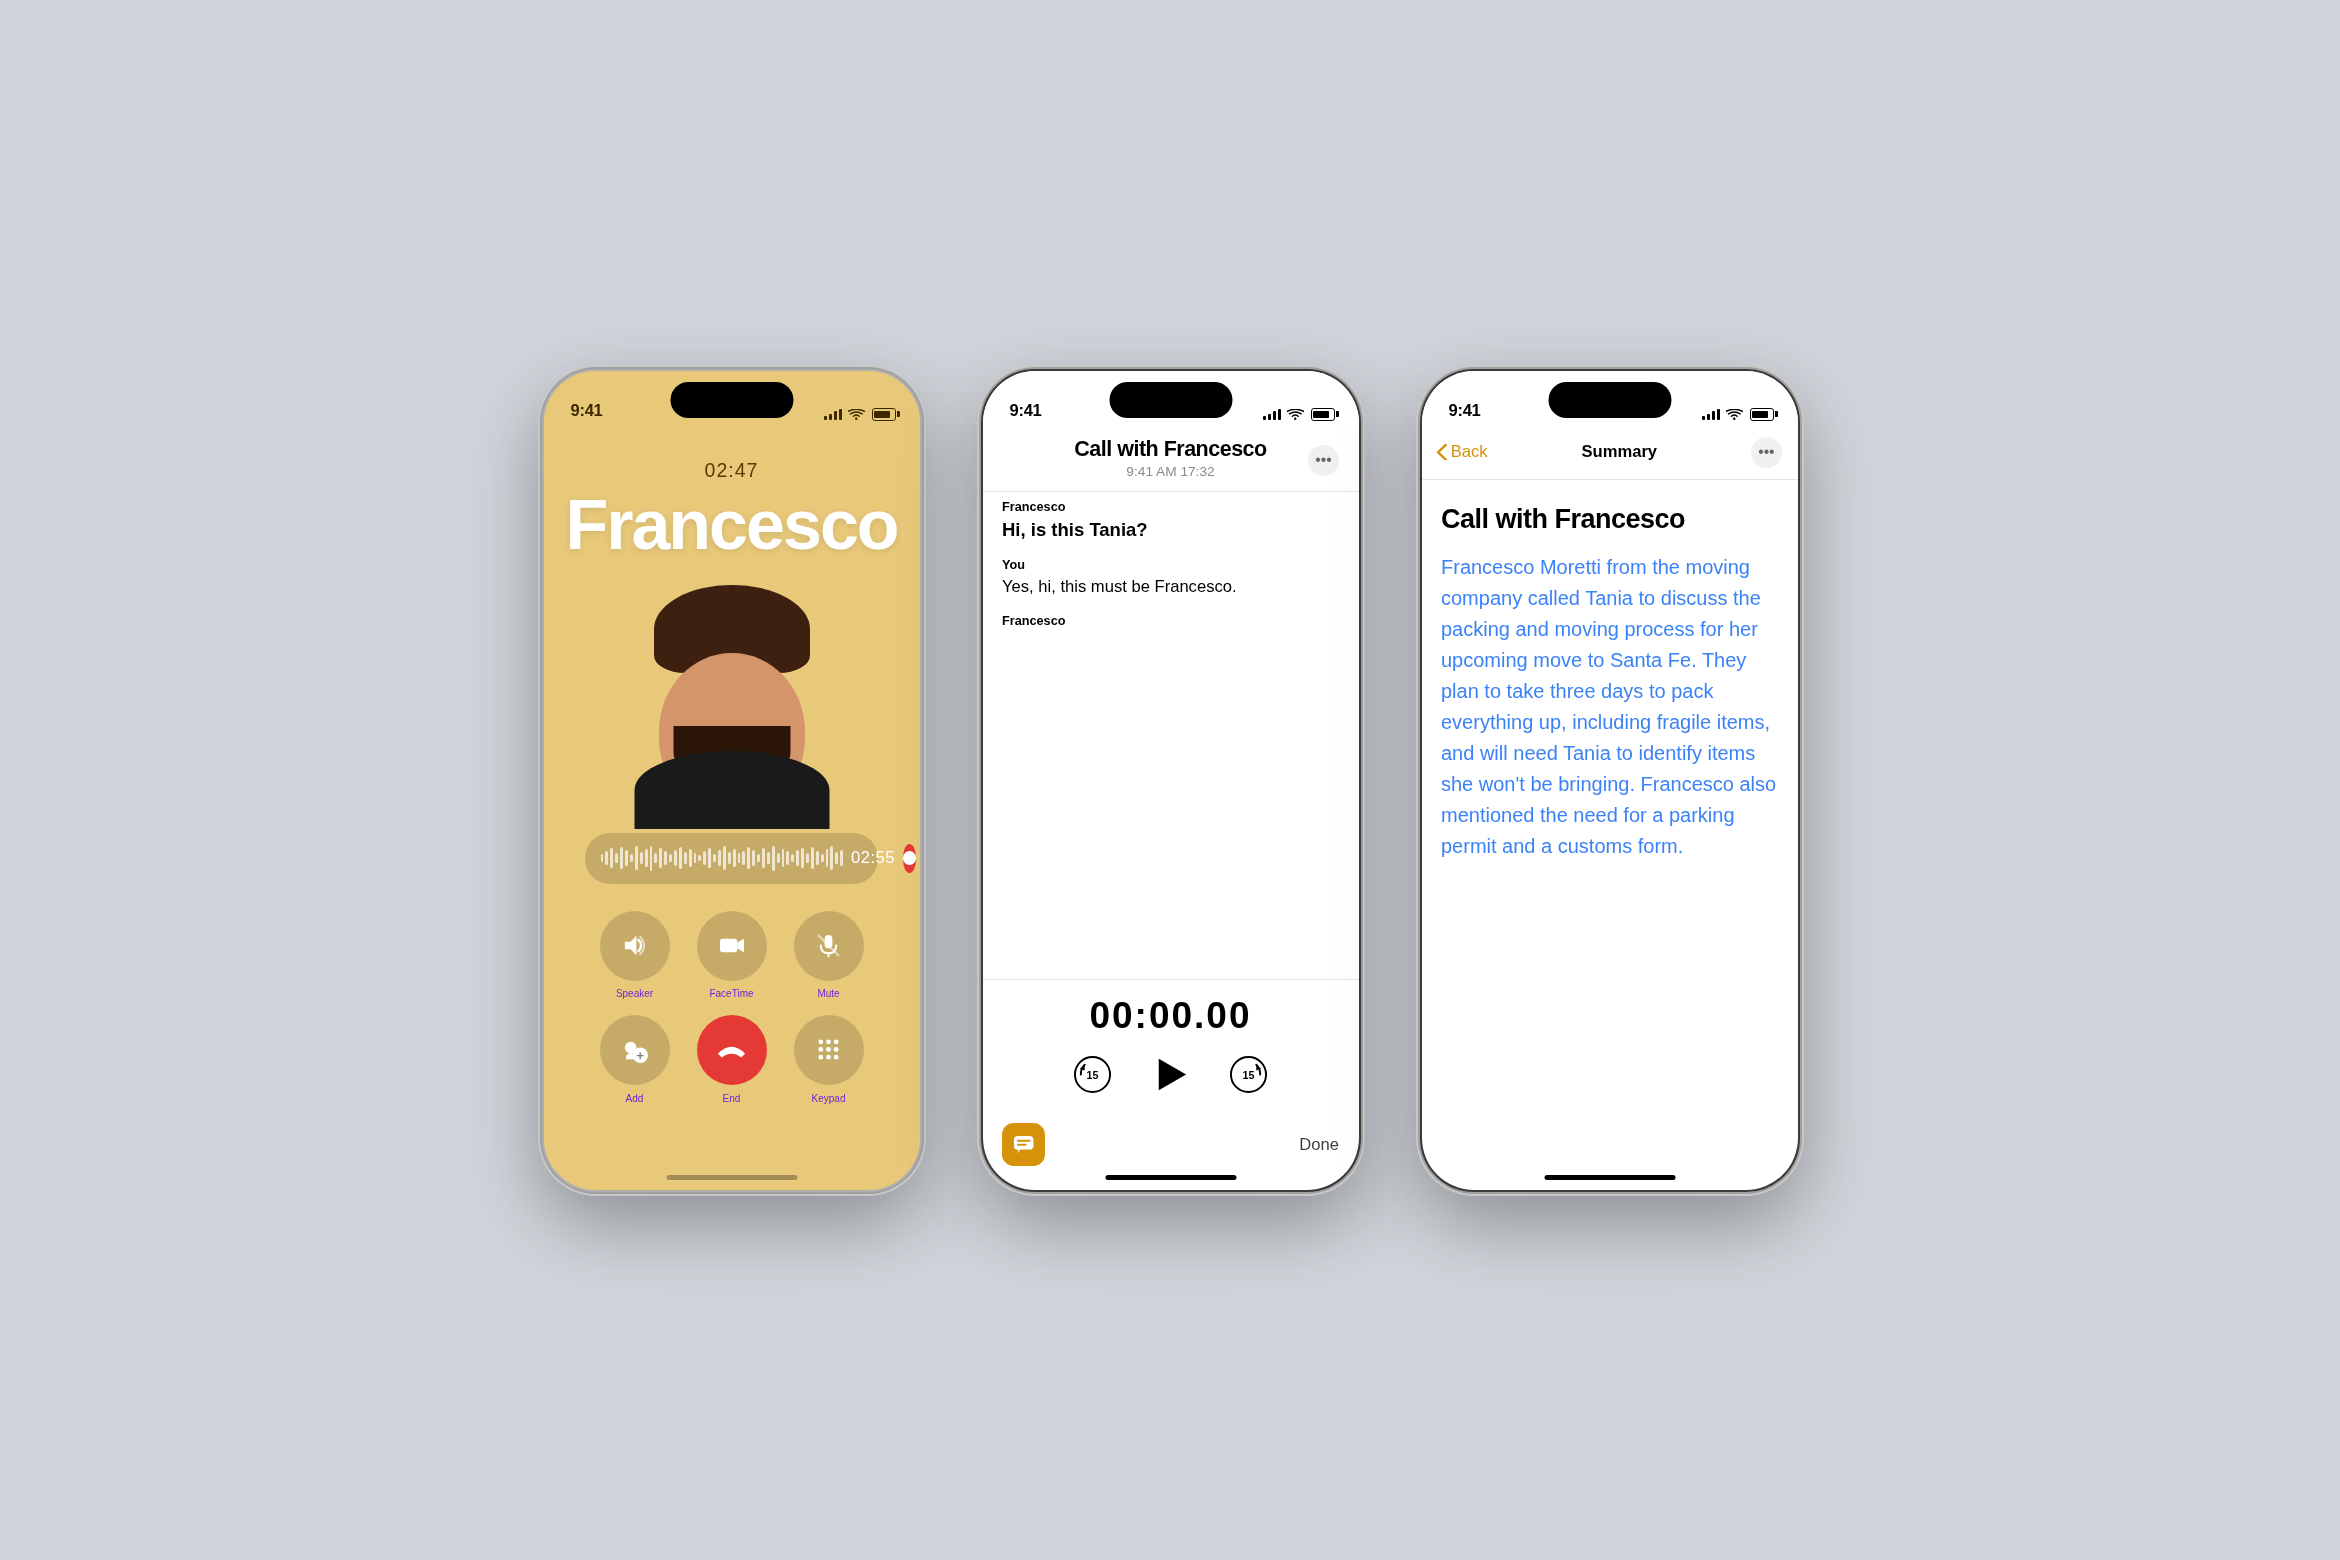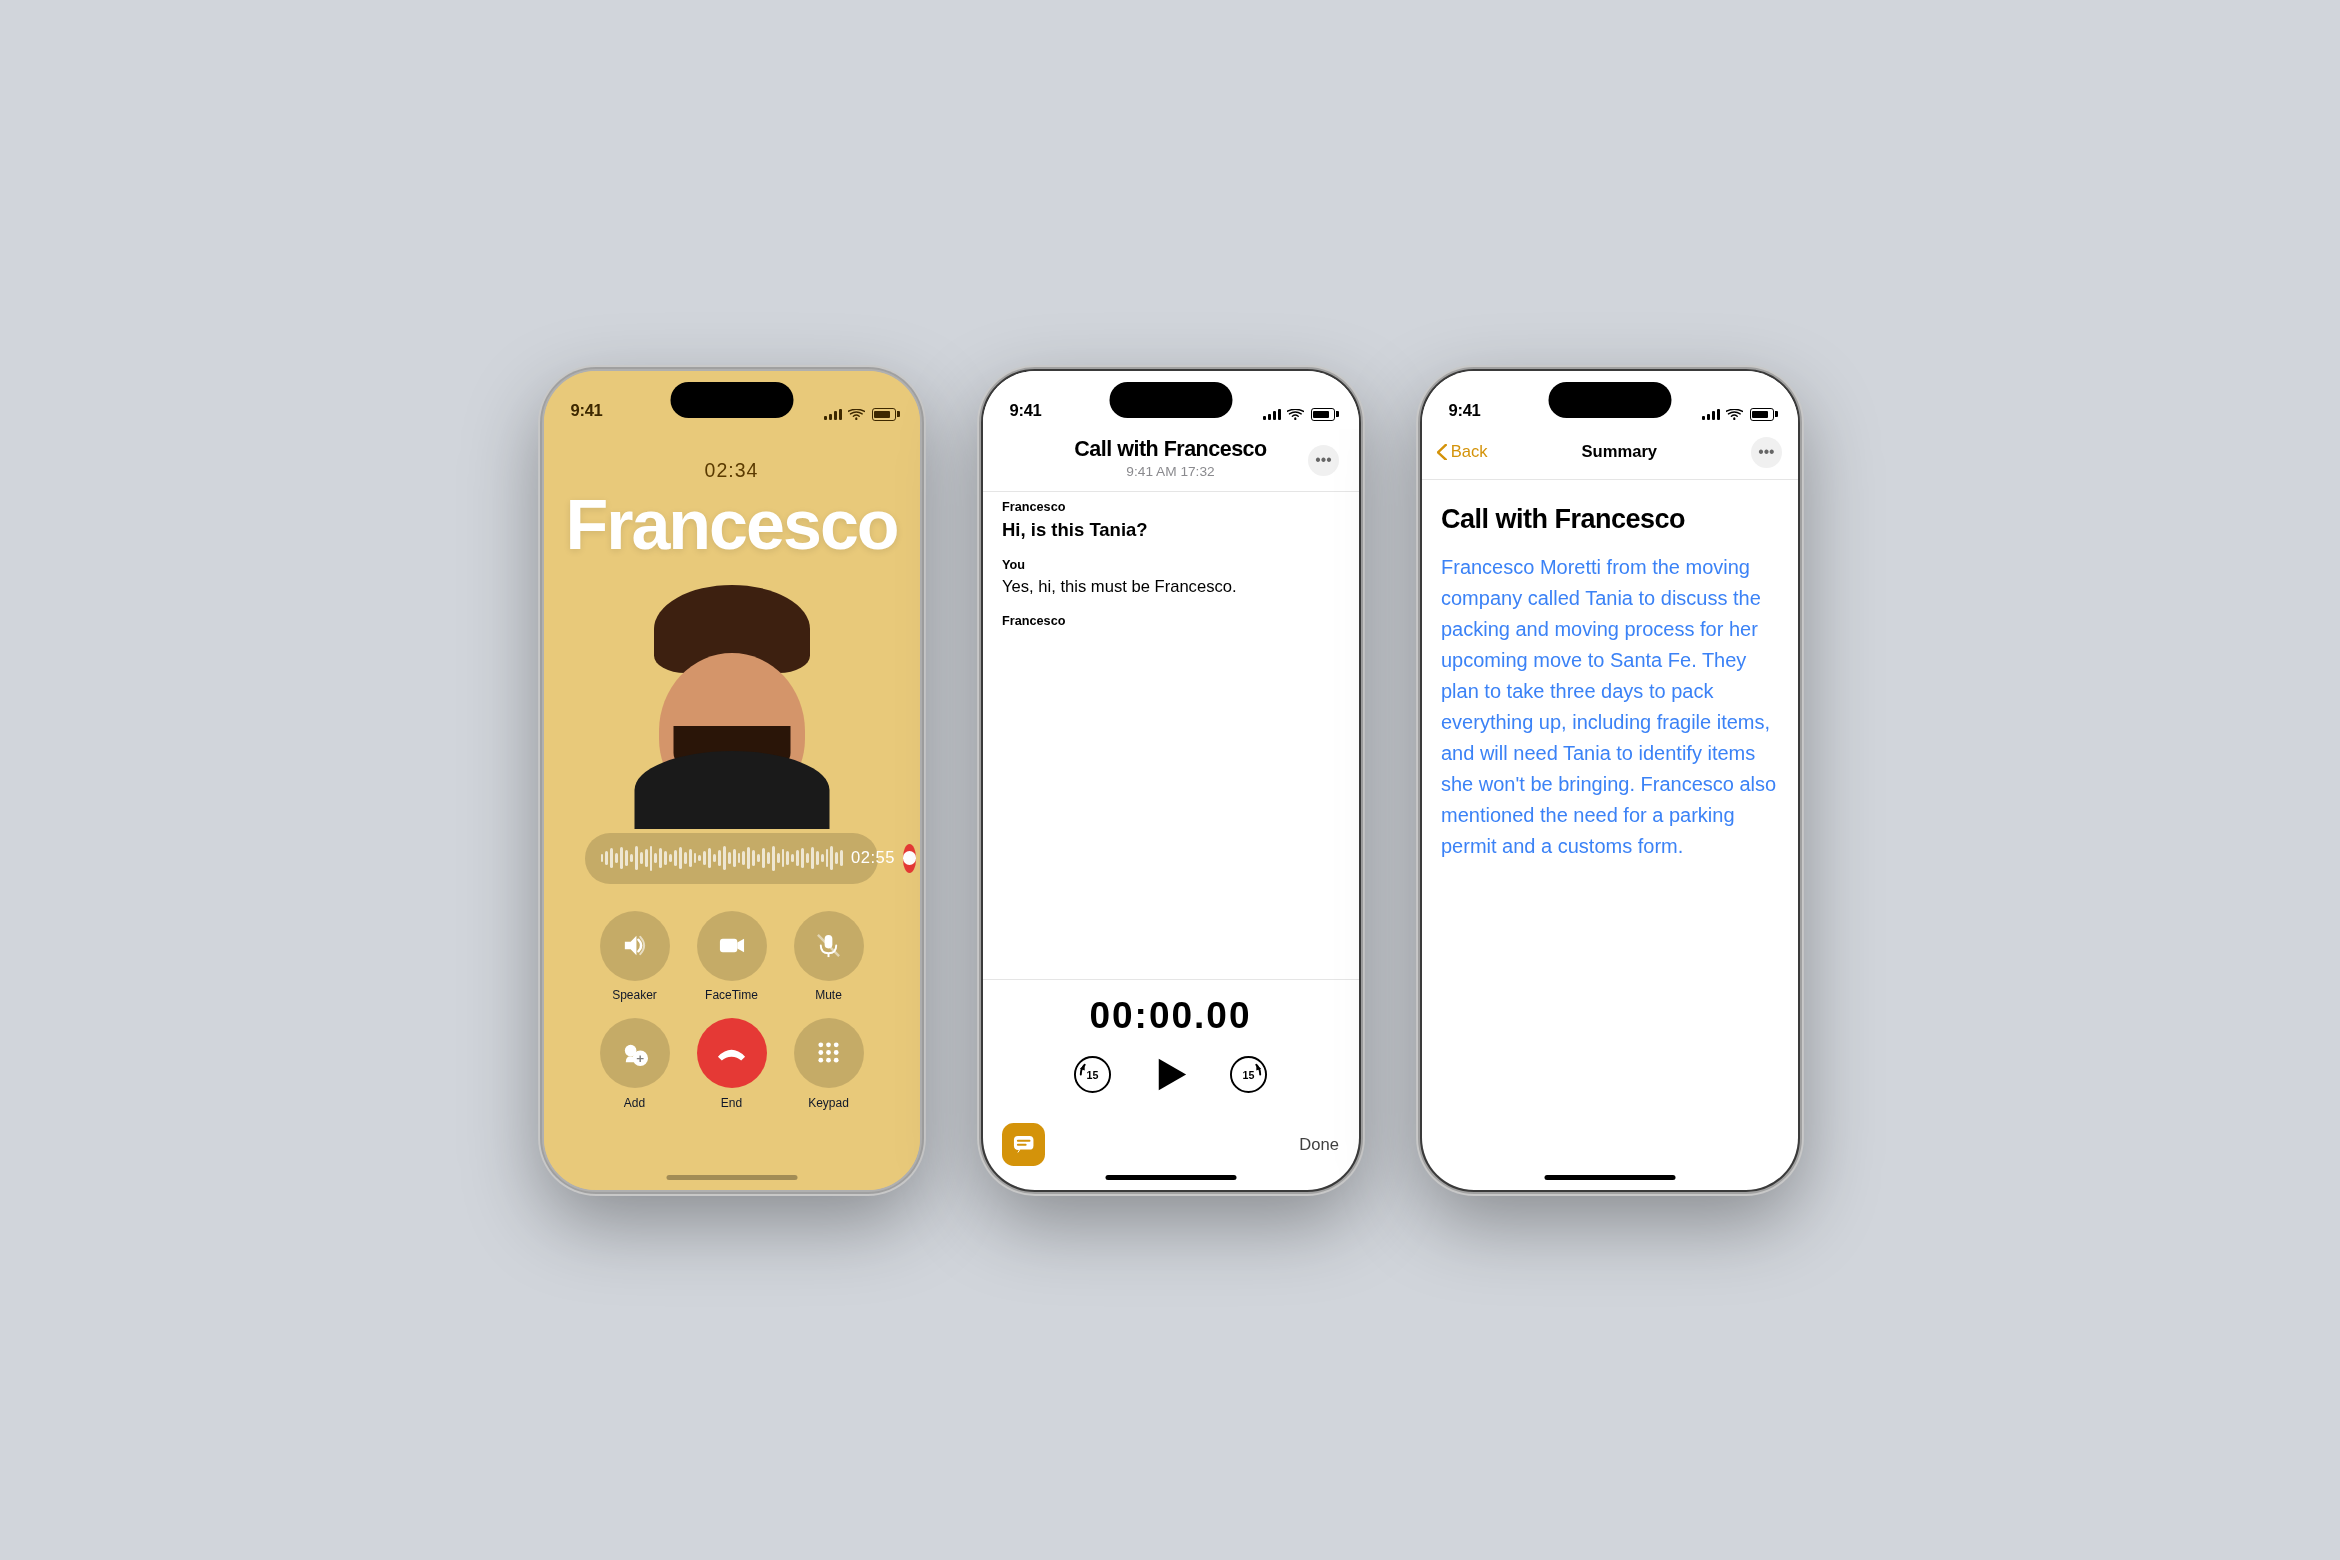--- a/index.html
+++ b/index.html
@@ -337,22 +337,22 @@
 
     .call-btn-end {
       background: #e53935;
     }
 
     .call-btn svg {
       fill: #fff;
     }
 
     .call-btn-label {
-      font-size: 12px;
-      color: #0f172a;
+      font-size: 10px;
+      color: #6d28d9;
       font-weight: 400;
     }
 
     
     .home-indicator {
       position: absolute;
       bottom: 9.8px;
       left: 50%;
       transform: translateX(-50%);
       width: 131px;
@@ -612,21 +612,21 @@
         <path d="M2.5 5 Q8.5 1 14.5 5" stroke="#3d2800" stroke-width="1.5" fill="none" stroke-linecap="round"></path>
         <path d="M0 2.5 Q8.5 -2 17 2.5" stroke="#3d2800" stroke-width="1.5" fill="none" stroke-linecap="round"></path>
       </svg>
       <div class="battery">
         <div class="battery-fill"></div>
       </div>
     </div>
   </div>
 
   <div class="call-screen">
-    <div class="call-timer">02:34</div>
+    <div class="call-timer">02:47</div>
     <div class="call-name">Francesco</div>
 
     <div class="avatar-container">
       <div class="memoji">
         <div class="memoji-hair"></div>
         <div class="memoji-head">
           <div class="memoji-eye-left"></div>
           <div class="memoji-eye-right"></div>
           <div class="memoji-nose"></div>
           <div class="memoji-mouth"></div>

